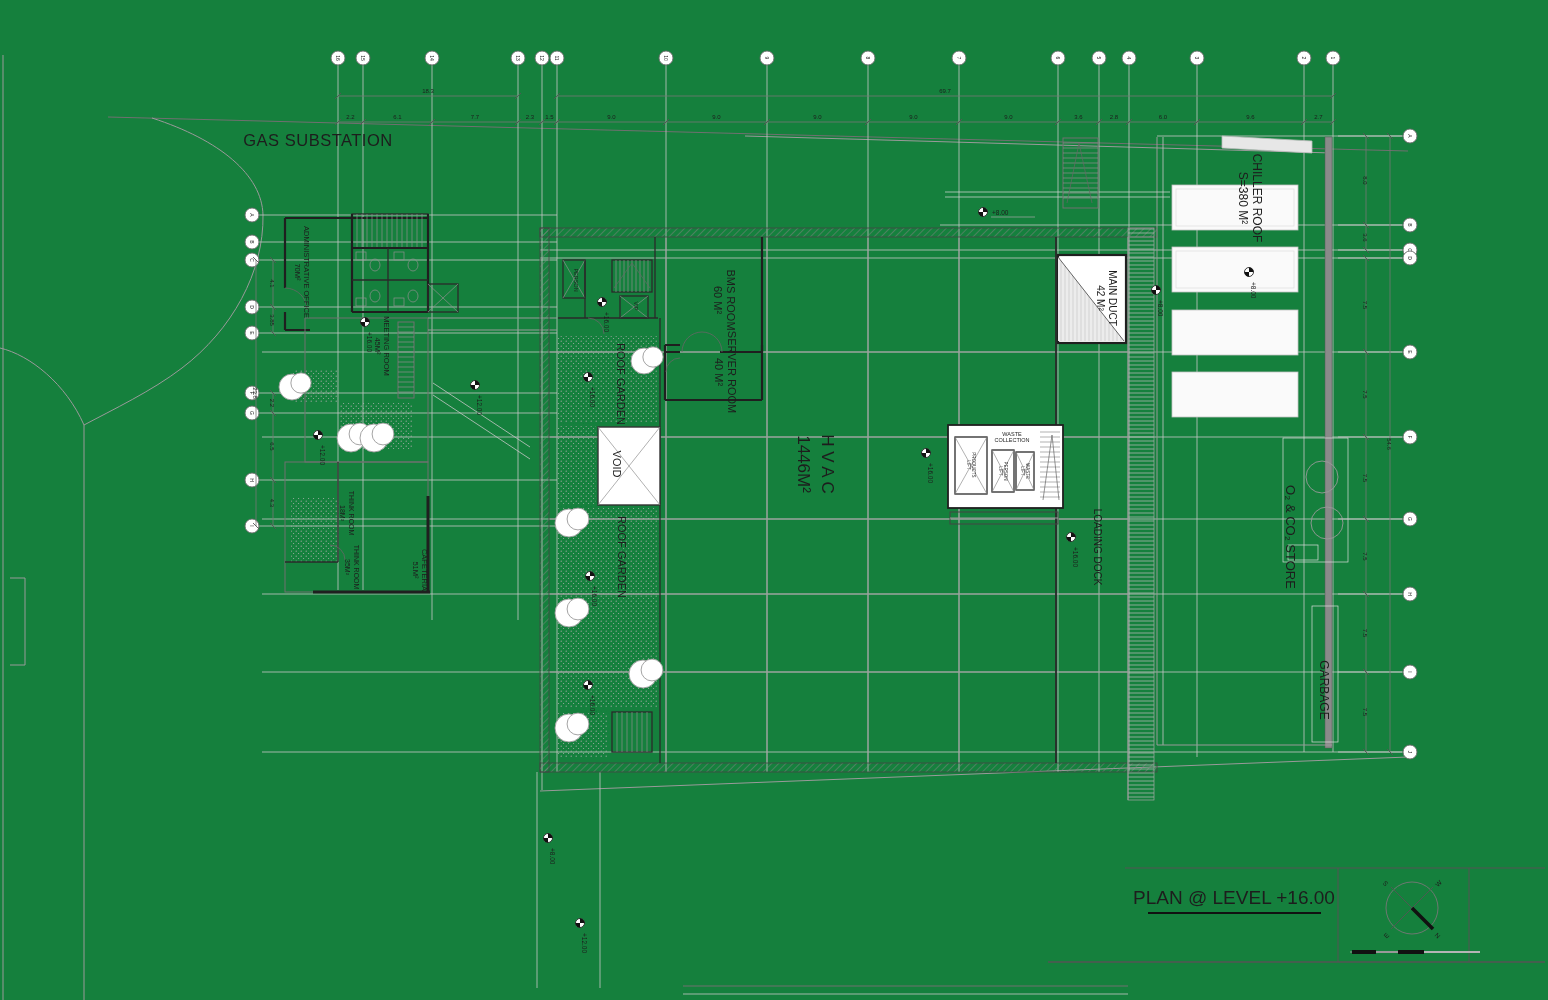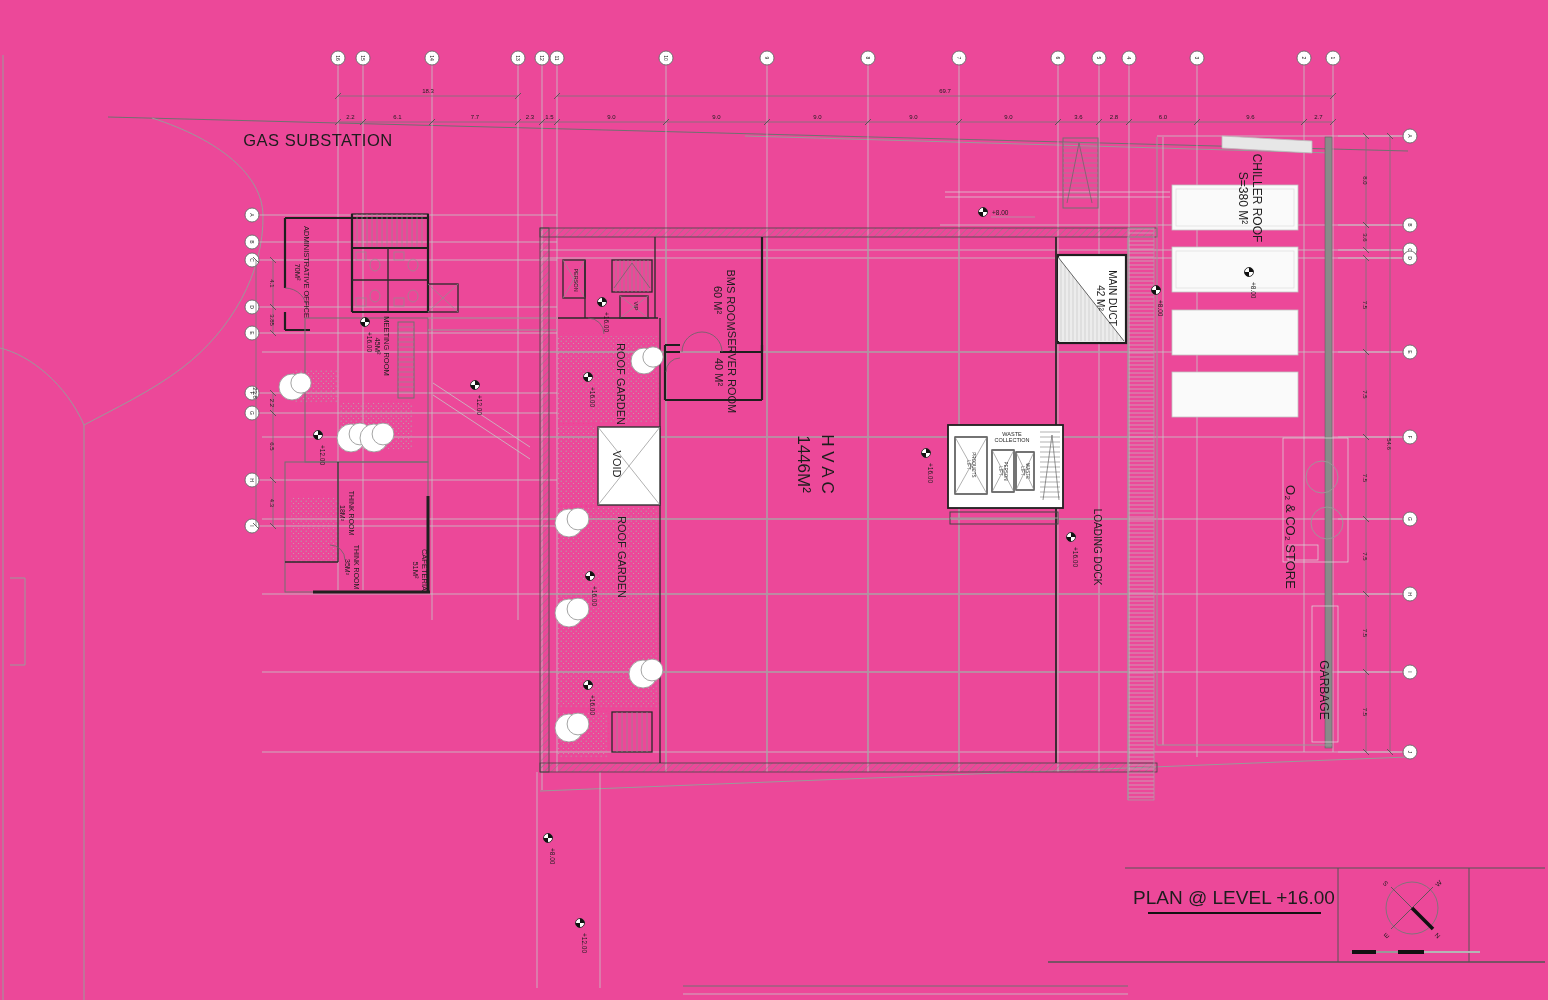--- a/index.html
+++ b/index.html
@@ -1,16 +1,16 @@
 <!DOCTYPE html>
 <html><head>
 <meta charset="utf-8">
 <style>
   html,body{margin:0;padding:0;background:#fff;}
-  #sheet{position:relative;width:1548px;height:1000px;background:#ec4899;overflow:hidden;}
+  #sheet{position:relative;width:1548px;height:1000px;background:#15803d;overflow:hidden;}
   svg{display:block;}
   text{font-family:"Liberation Sans","DejaVu Sans",sans-serif;fill:#1d1d1d;}
   .thin{stroke:#c7c7c7;stroke-width:0.8;fill:none;}
   .lt{stroke:#dcdcdc;stroke-width:0.7;fill:none;}
   .med{stroke:#9a9a9a;stroke-width:1;fill:none;}
   .bd{stroke:#707070;stroke-width:1;fill:none;}
   .wall{stroke:#1f1f1f;stroke-width:2.2;fill:none;}
   .wall2{stroke:#2a2a2a;stroke-width:1.3;fill:none;}
   .arc{stroke:#666;stroke-width:0.8;fill:none;}
   .tread{stroke:#8f8f8f;stroke-width:0.7;fill:none;}

